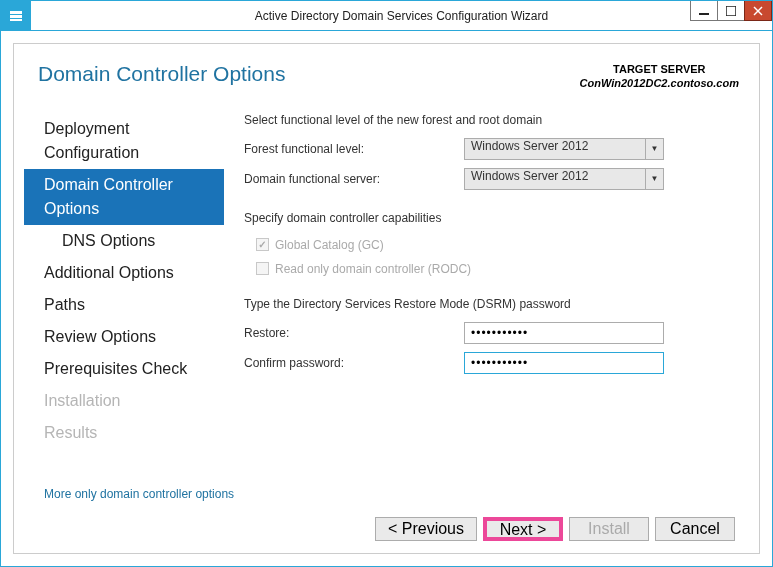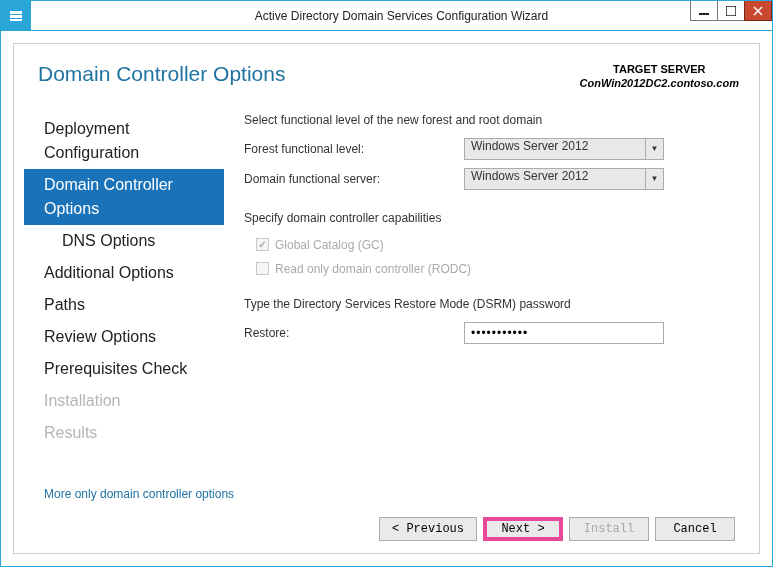--- a/index.html
+++ b/index.html
@@ -196,24 +196,23 @@
       justify-content: flex-end;
       gap: 6px;
       padding: 10px 4px 0 0;
       border-top: none;
     }
     .btn {
       min-width: 80px;
       height: 24px;
       border: 1px solid #acacac;
       background: #eaeaea;
-      font-size: 12px;
+      font-size: 16px;
       cursor: pointer;
       padding: 0 12px;
-      font-family: Liberation Mono, monospace;
     }
     .btn.default {
       border: 4px solid #ec4899;
     }
     .btn:disabled {
       color: #aaa;
       cursor: default;
     }
   </style>
 </head>
@@ -301,20 +300,24 @@
           <div class="chk-lbl disabled">Read only domain controller (RODC)</div>
         </div>
 
         <div class="spacer"></div>
         <div class="section-label">Type the Directory Services Restore Mode (DSRM) password</div>
 
         <div class="form-row">
           <div class="lbl">Restore:</div>
           <input type="password" class="pwd-input" value="•••••••••••" style="">
         </div>
+        <div class="form-row">
+          <div class="lbl">Confirm password:</div>
+          <input type="password" class="pwd-input focused" value="•••••••••••" style="">
+        </div>
 
       </div>
     </div>
 
     <div class="more-link">More only domain controller options</div>
 
     <div class="footer">
       <button class="btn">&lt; Previous</button>
       <button class="btn default">Next &gt;</button>
       <button class="btn" disabled="">Install</button>

